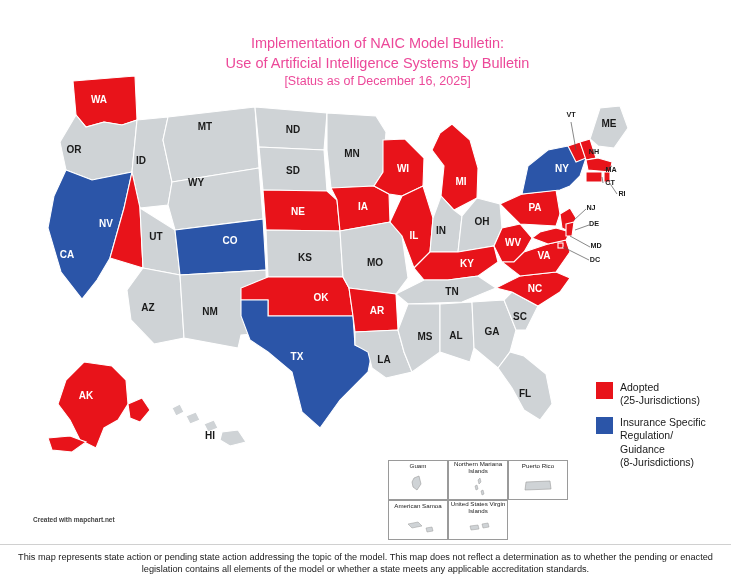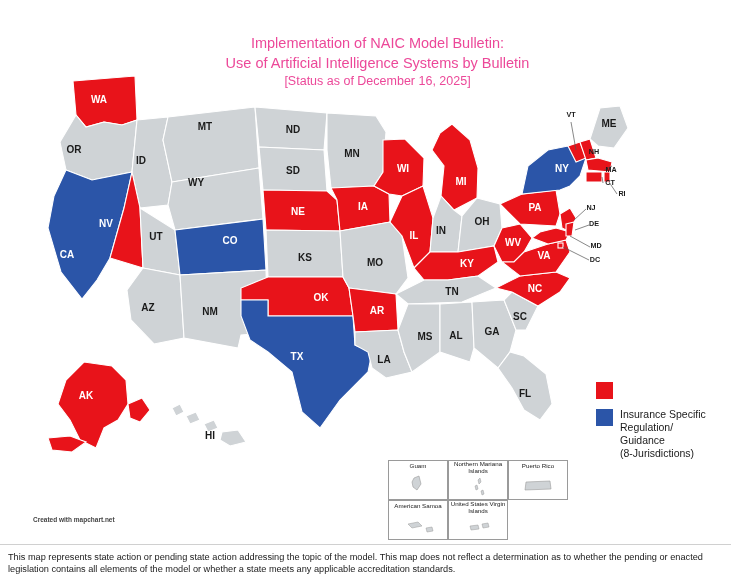--- a/index.html
+++ b/index.html
@@ -107,20 +107,21 @@
     color: #444;
   }
   .footnote {
     position: absolute;
     left: 8px;
     top: 551px;
     width: 715px;
     font-size: 9.2px;
     color: #1a1a1a;
     line-height: 1.35;
+    text-align: center;
   }
   .divider {
     position: absolute;
     left: 0;
     top: 544px;
     width: 731px;
     height: 1px;
     background: #d0d0d0;
   }
 </style>
@@ -269,20 +270,22 @@
       <text class="state-label tiny" x="591" y="208">NJ</text>
       <text class="state-label tiny" x="594" y="224">DE</text>
       <text class="state-label tiny" x="596" y="246">MD</text>
       <text class="state-label tiny" x="595" y="260">DC</text>
     </g>
   </svg>
 
   <div class="legend">
     <div class="legend-row">
       <div class="swatch" style="background:#e8131a"></div>
+      <div class="legend-text">Adopted
+(25-Jurisdictions)</div>
     </div>
     <div class="legend-row">
       <div class="swatch" style="background:#2b55a8"></div>
       <div class="legend-text">Insurance Specific
 Regulation/
 Guidance
 (8-Jurisdictions)</div>
     </div>
   </div>
 

